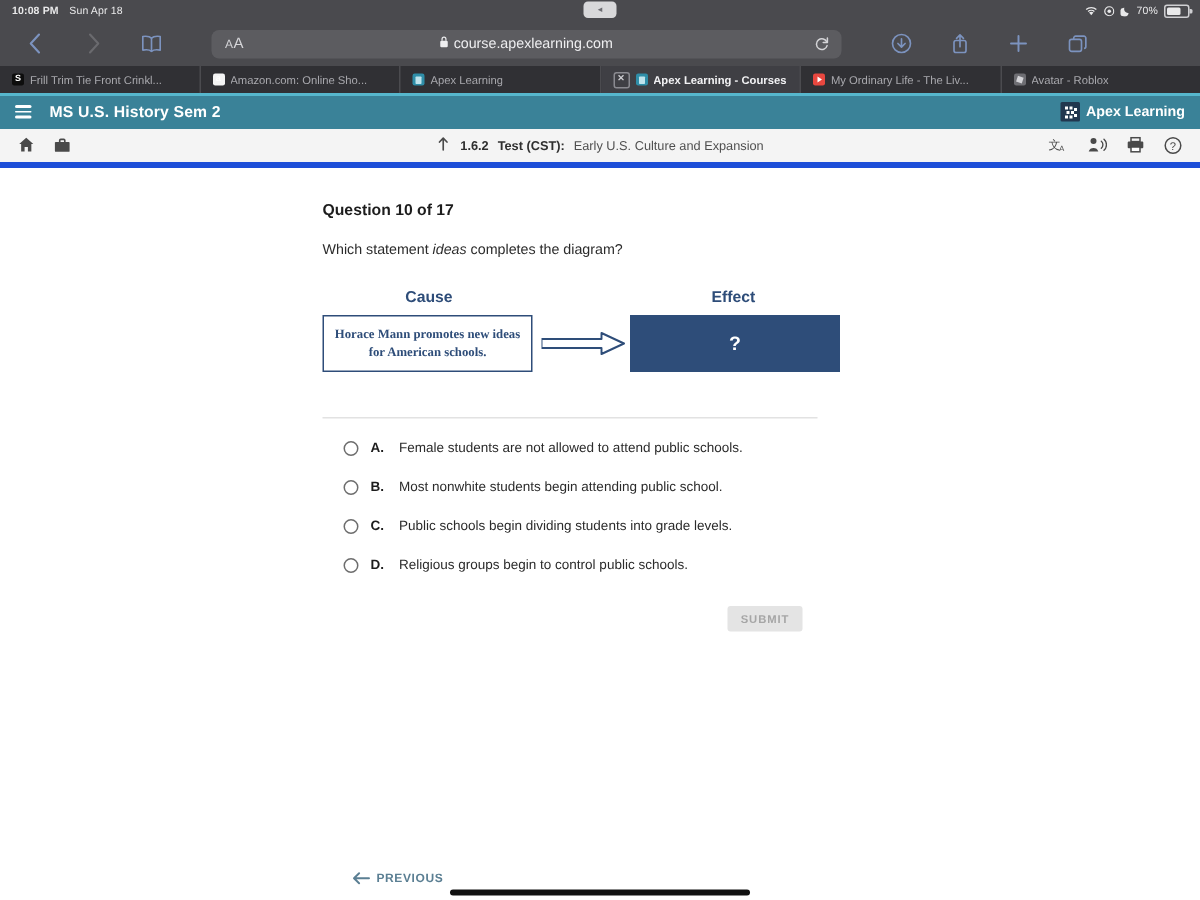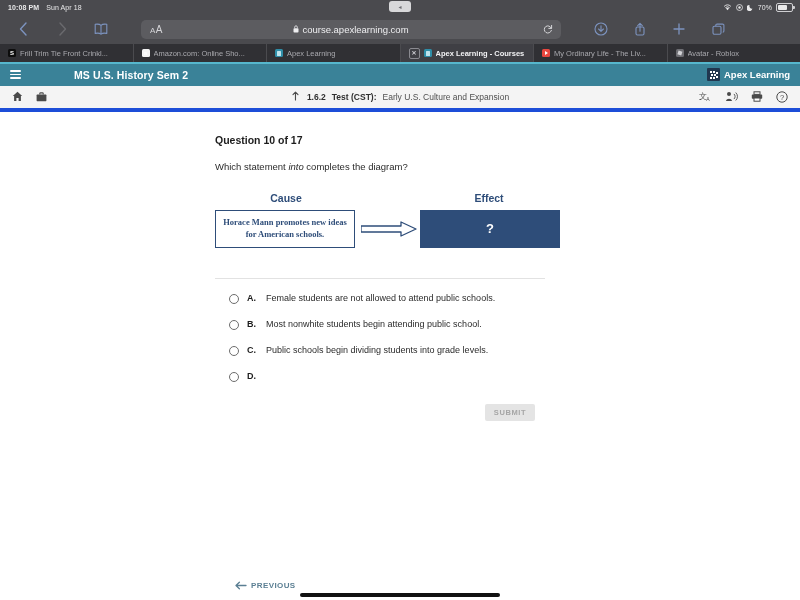--- a/index.html
+++ b/index.html
@@ -86,21 +86,21 @@
     width:9px;height:9px;border:1px solid #8a8a90;border-radius:2px;
     display:flex;align-items:center;justify-content:center;
     font-size:6px;color:#cfcfd4;line-height:1;flex:0 0 auto;
   }
   .tab-label{overflow:hidden;text-overflow:ellipsis;}
   .tabstrip-underline{height:1.5px;background:#56b7cd;}
 
   
   .apex-header{
     height:22px;background:#3a8298;display:flex;align-items:center;
-    padding:0 10px;color:#ffffff;gap:41px;
+    padding:0 10px;color:#ffffff;
   }
   .hamburger{display:flex;flex-direction:column;gap:2px;width:11px;margin-right:12px;}
   .hamburger i{display:block;height:1.5px;background:#fff;border-radius:1px;}
   .hamburger i:nth-child(1){width:11px;}
   .hamburger i:nth-child(2){width:11px;}
   .hamburger i:nth-child(3){width:11px;}
   .course-title{font-size:10.5px;font-weight:700;letter-spacing:.1px;}
   .apex-brand{margin-left:auto;display:flex;align-items:center;gap:4px;}
   .apex-mark{
     width:13px;height:13px;background:#21374f;border-radius:1px;
@@ -393,21 +393,21 @@
             <circle cx="6" cy="6" r="5.2" stroke="#4a4a4a" stroke-width="1" fill="none"></circle>
             <text x="6" y="8.9" text-anchor="middle" font-family="Liberation Sans, sans-serif" font-size="7.5" fill="#4a4a4a">?</text>
           </svg>
       </span>
     </div>
   </div>
 
   <div class="content">
     <div class="inner">
       <div class="q-title">Question 10 of 17</div>
-      <div class="q-prompt"><span>Which statement </span><em>into</em><span> completes the diagram?</span></div>
+      <div class="q-prompt"><span>Which statement </span><em>ideas</em><span> completes the diagram?</span></div>
 
       <div class="diagram">
         <div class="dg-label cause">Cause</div>
         <div class="dg-label effect">Effect</div>
         <div class="cause-box">
           <span>Horace Mann promotes new ideas for American schools.</span>
         </div>
         <div class="arrow">
           <svg width="56" height="16" viewBox="0 0 56 16">
               <path d="M0 5 L40 5 L40 1 L55 8 L40 15 L40 11 L0 11 Z" fill="#ffffff" stroke="#2e4d79" stroke-width="1.3" stroke-linejoin="round"></path>
@@ -432,20 +432,21 @@
           <span class="opt-text">Most nonwhite students begin attending public school.</span>
         </div>
         <div class="option">
           <span class="radio"></span>
           <span class="opt-letter">C.</span>
           <span class="opt-text">Public schools begin dividing students into grade levels.</span>
         </div>
         <div class="option">
           <span class="radio"></span>
           <span class="opt-letter">D.</span>
+          <span class="opt-text">Religious groups begin to control public schools.</span>
         </div>
       </div>
 
       <div class="submit-row">
         <div class="submit-btn">SUBMIT</div>
       </div>
     </div>
   </div>
 
   <div class="bottom-nav">

